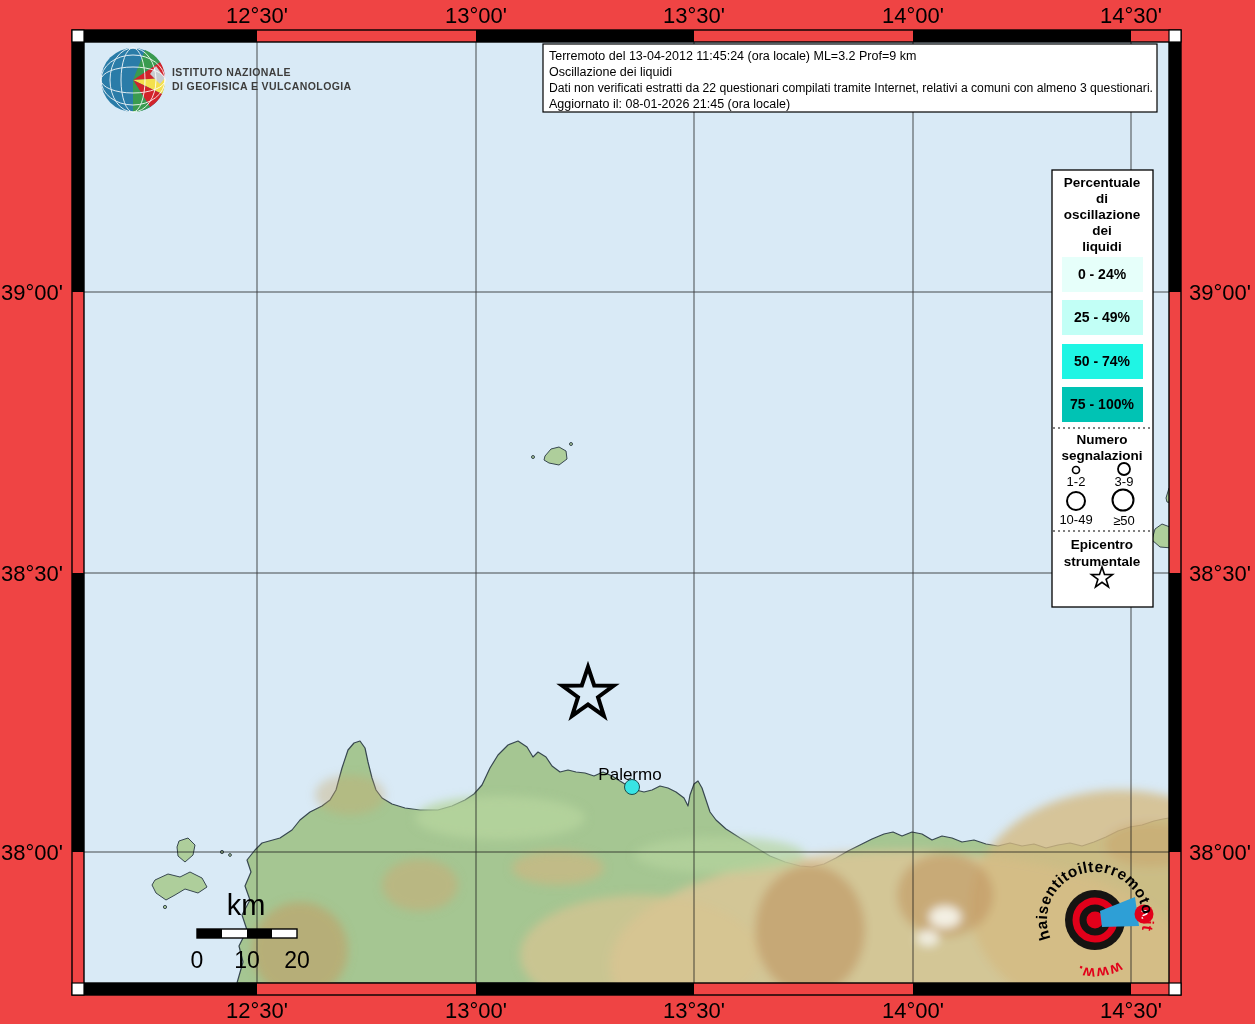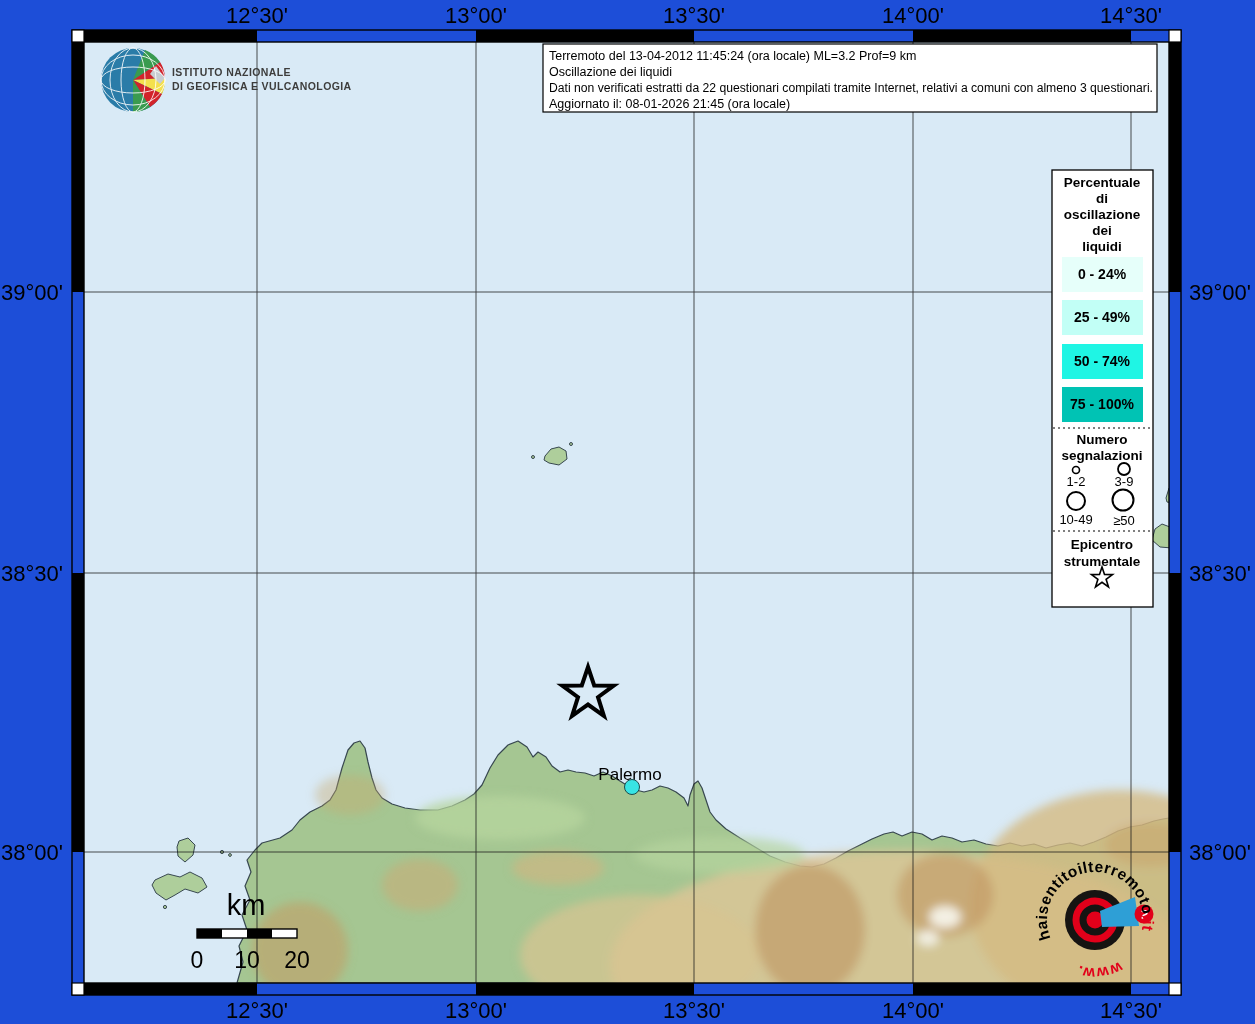--- a/index.html
+++ b/index.html
@@ -1,16 +1,16 @@
 <!DOCTYPE html>
 <html><head>
 <meta charset="utf-8">
 <style>
   html,body { margin:0; padding:0; background:#ffffff; }
-  .canvas { position:relative; width:1255px; height:1024px; background:#1d4ed8; overflow:hidden; }
+  .canvas { position:relative; width:1255px; height:1024px; background:#ef4444; overflow:hidden; }
   svg { position:absolute; left:0; top:0; }
   text { font-family:"Liberation Sans","DejaVu Sans",sans-serif; fill:#000; }
   .axislbl   { font-size:22px; }
   .infotext  { font-size:12.5px; }
   .ingv      { font-size:10.5px; font-weight:bold; fill:#3d3d3c; letter-spacing:0.4px; }
   .legtitle  { font-size:13.5px; font-weight:bold; text-anchor:middle; }
   .legswatch { font-size:14px;   font-weight:bold; text-anchor:middle; }
   .legsmall  { font-size:13px;   text-anchor:middle; }
   .city      { font-size:17px;   text-anchor:middle; }
   .km        { font-size:29px;   text-anchor:middle; }

